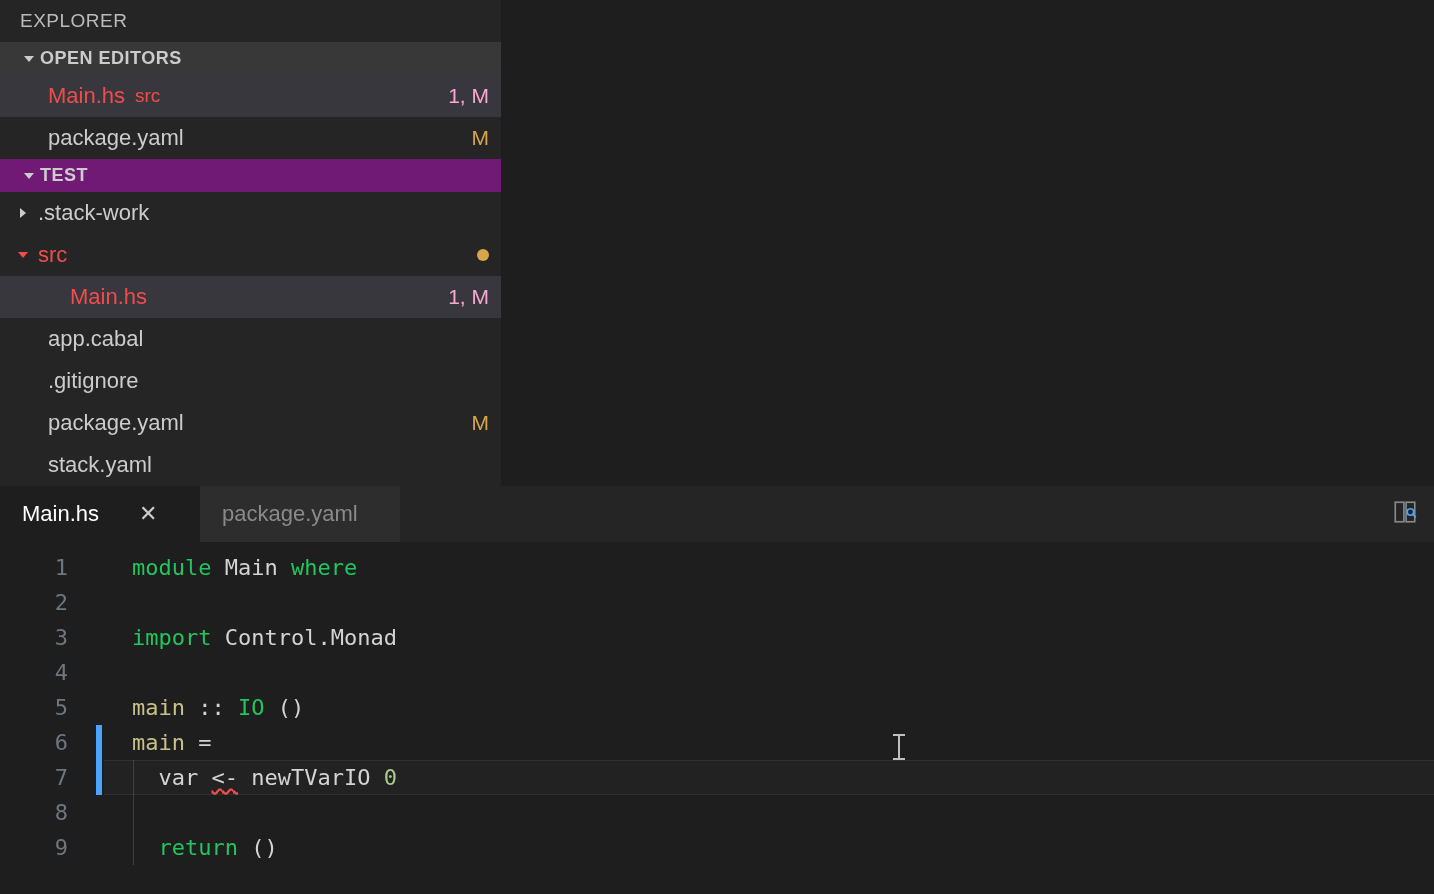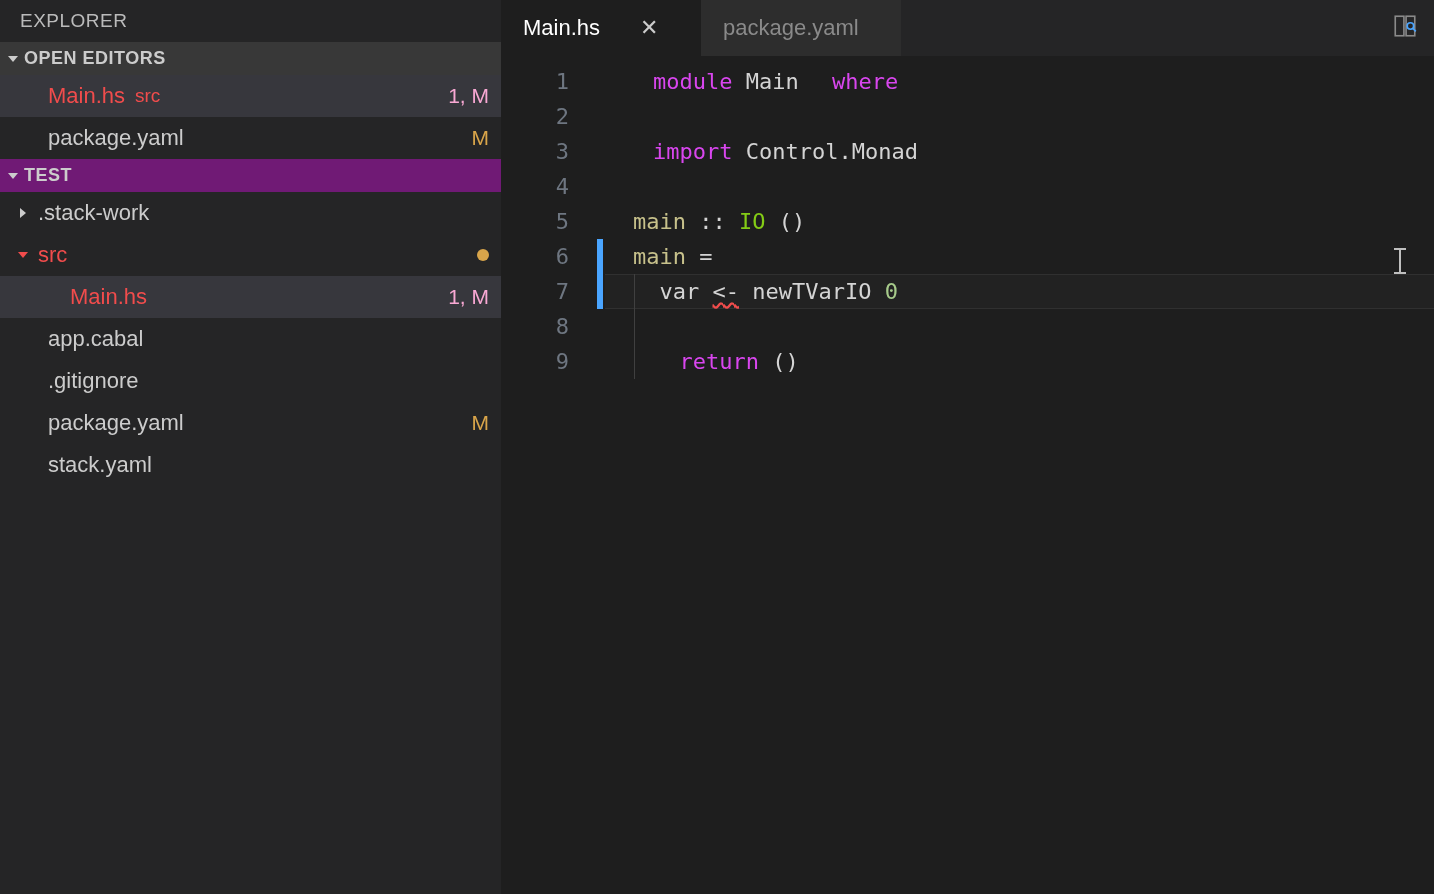--- a/index.html
+++ b/index.html
@@ -4,41 +4,41 @@
 <style>
   * { margin: 0; padding: 0; box-sizing: border-box; }
   html, body {
     width: 1434px; height: 894px;
     font-family: "SF Pro Text", -apple-system, "Segoe UI", sans-serif;
     background: #1e1e1e;
     color: #cccccc;
     overflow: hidden;
     font-size: 20px;
   }
-  .app { display: flex; width: 100%; height: 100%; }
+  .app { display: flex; width: 100%; height: 100%; flex-direction: column; }
 
   
   .sidebar {
     width: 501px;
     background: #252526;
     display: flex;
     flex-direction: column;
     flex-shrink: 0;
   }
   .sidebar-title {
     padding: 10px 20px;
     font-size: 19px;
     letter-spacing: 0.5px;
     color: #bbbbbb;
     background: #252526;
   }
   .section-header {
     display: flex;
     align-items: center;
-    padding: 6px 6px;
+    padding: 6px 22px;
     font-size: 18px;
     font-weight: 700;
     letter-spacing: 0.5px;
     color: #cccccc;
     background: #383838;
     cursor: pointer;
   }
   .section-header.test { background: #701a75; }
   .tw { width:14px; height:14px; display:inline-flex; margin-right:4px; align-items:center; justify-content:center;}
   .tw svg { width:12px; height:12px; fill:#cccccc; }
@@ -134,22 +134,22 @@
   .line-hl {
     position:absolute; left:104px; right:0; height:35px;
     background: rgba(255,255,255,0.02);
     border-top:1px solid #303030;
     border-bottom:1px solid #303030;
   }
   .code-content { flex:1; position:relative; }
   .indent-guide {
     position:absolute; top:0; bottom:0; width:1px; background:#404040;
   }
-  .tok-kw   { color:#d946ef;margin-left:20px; } 
-  .tok-type { color:#84cc16; }
+  .tok-kw   { color:#22c55e; } 
+  .tok-type { color:#22c55e; }
   .tok-fn   { color:#c7c18b; }
   .tok-op   { color:#d4d4d4; }
   .tok-sym  { color:#d4d4d4; }
   .tok-num  { color:#a7cb8b; }
   .tok-plain { color:#d4d4d4; }
 
   .squiggle {
     text-decoration: underline wavy #f14c4c;
     text-decoration-skip-ink: none;
     text-underline-offset: 3px;

